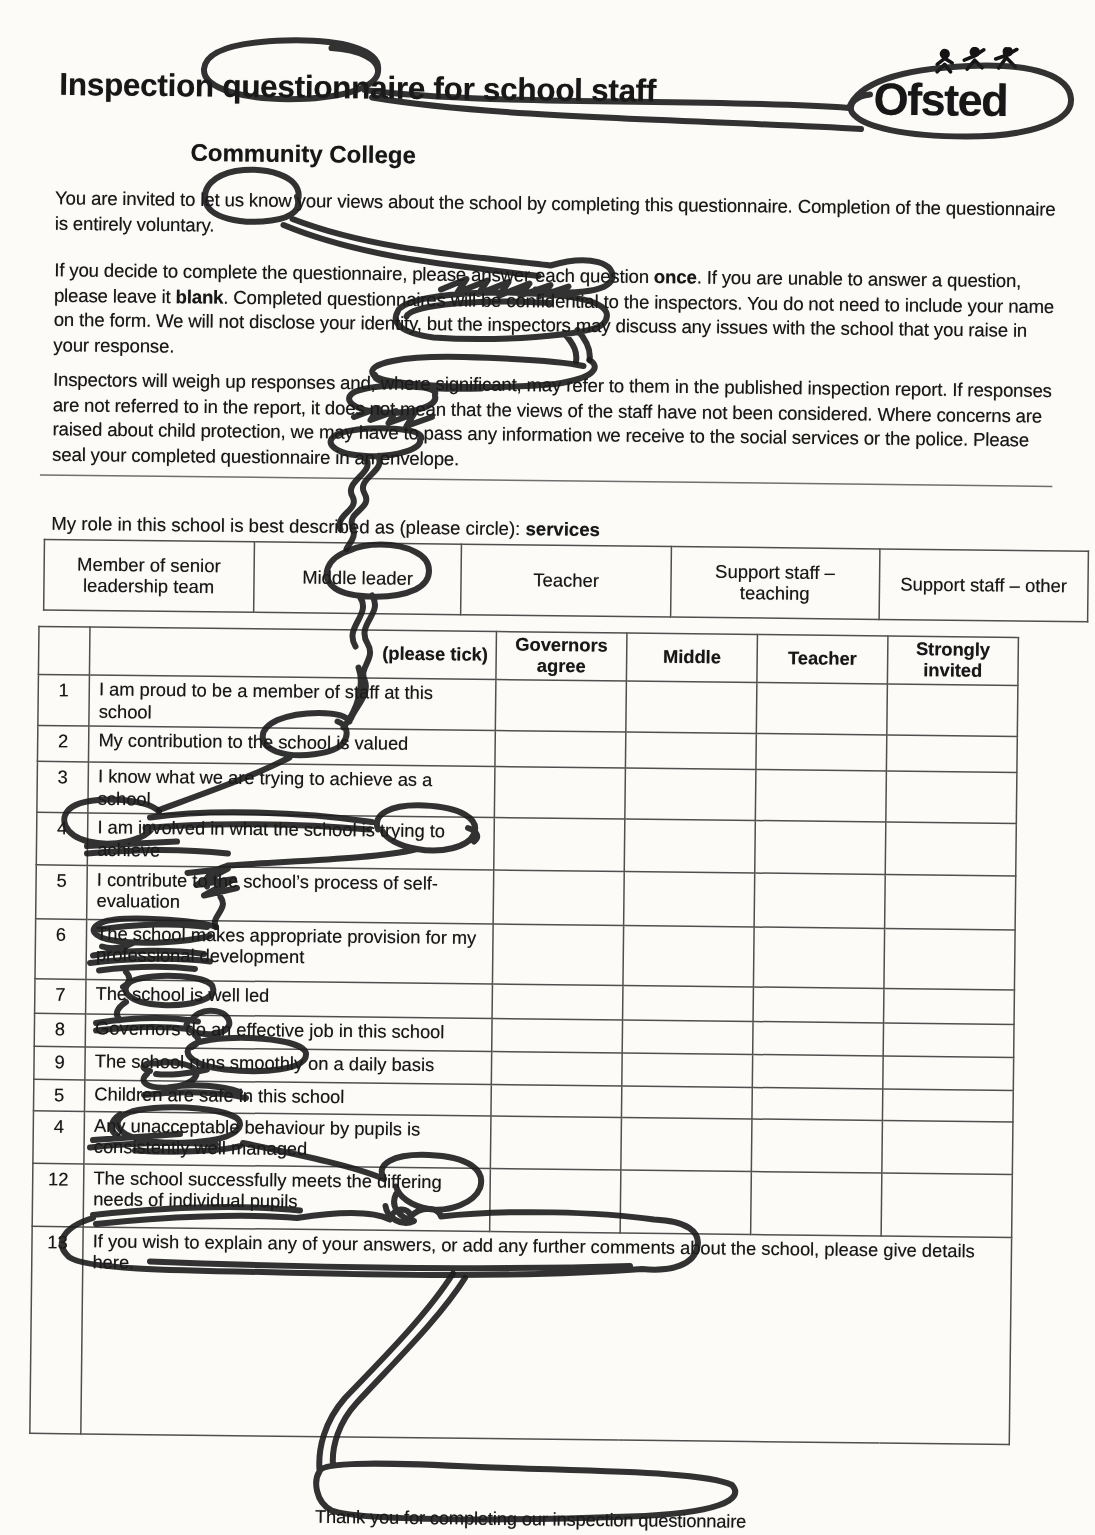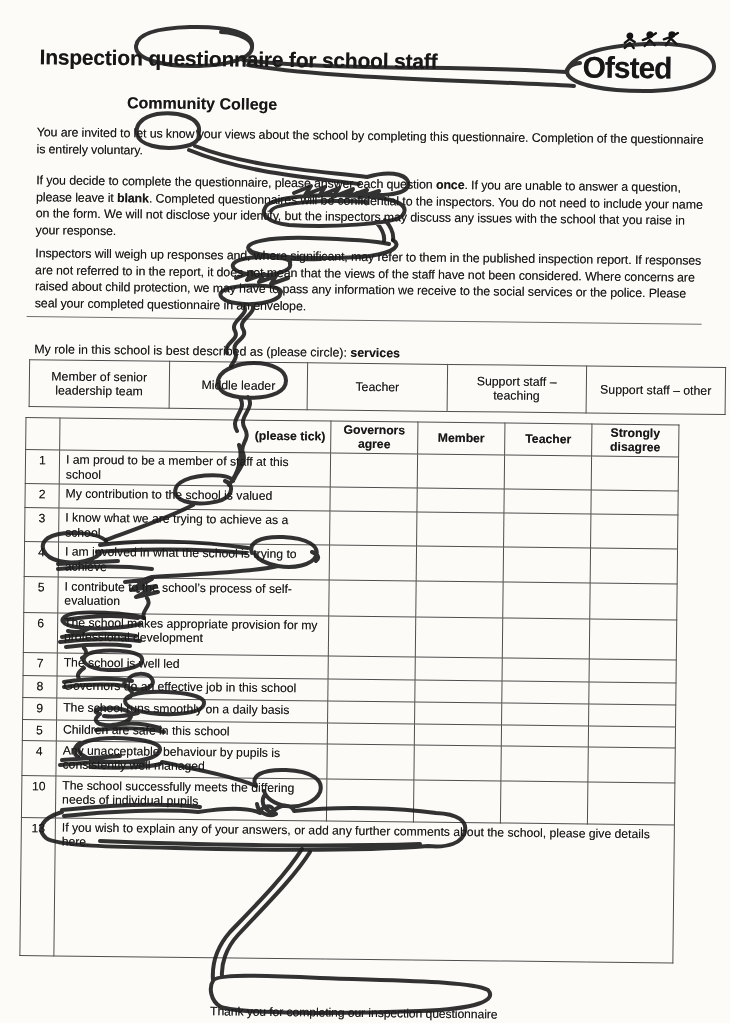--- a/index.html
+++ b/index.html
@@ -85,23 +85,23 @@
     </tr>
   </tbody>
     </table>
 
   <table class="abs main-table">
     <tbody>
         <tr style="height:30px">
       <td class="num"></td>
       <td class="statement ticklabel">(please tick)</td>
       <td class="tick head">Governors agree</td>
-      <td class="tick head">Member</td>
+      <td class="tick head">Middle</td>
       <td class="tick head">Teacher</td>
-      <td class="tick head">Strongly disagree</td>
+      <td class="tick head">Strongly invited</td>
     </tr>
     <tr style="height:34px">
       <td class="num">1</td>
       <td class="statement">I am proud to be a member of staff at this school</td>
       <td class="tick"></td>
           <td class="tick"></td>
           <td class="tick"></td>
           <td class="tick"></td>
     </tr>
     <tr style="height:24px">
@@ -178,21 +178,21 @@
     </tr>
     <tr style="height:35px">
       <td class="num">4</td>
       <td class="statement">Any unacceptable behaviour by pupils is consistently well managed</td>
       <td class="tick"></td>
           <td class="tick"></td>
           <td class="tick"></td>
           <td class="tick"></td>
     </tr>
     <tr style="height:42px">
-      <td class="num">10</td>
+      <td class="num">12</td>
       <td class="statement">The school successfully meets the differing needs of individual pupils</td>
       <td class="tick"></td>
           <td class="tick"></td>
           <td class="tick"></td>
           <td class="tick"></td>
     </tr>
     <tr style="height:138px">
       <td class="num">13</td>
       <td class="comment" colspan="5">If you wish to explain any of your answers, or add any further comments about the school, please give details here.</td>
     </tr>

